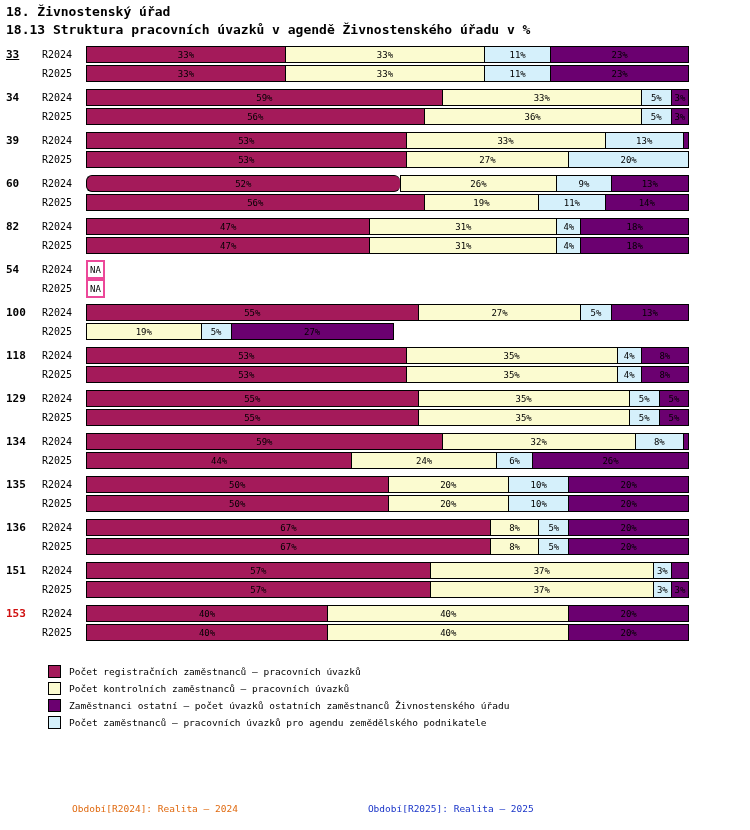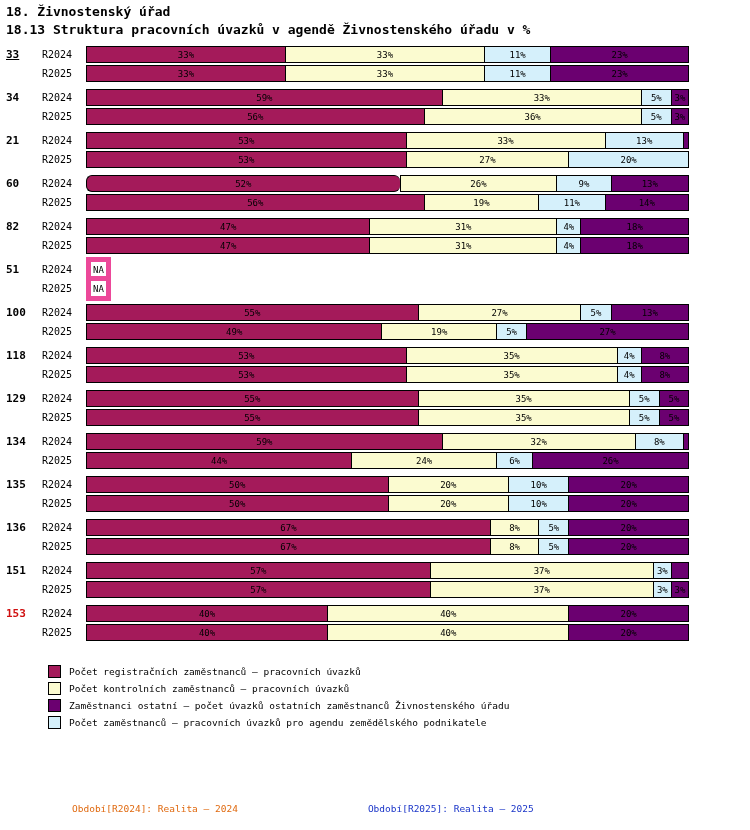--- a/index.html
+++ b/index.html
@@ -41,21 +41,21 @@
     border-right:none;
     display:flex;align-items:center;justify-content:center;
     font-size:9px;color:#000;overflow:hidden;white-space:nowrap;
   }
   .seg:last-child{border-right:1px solid #000;}
   .seg.s0{background:#a41a5a;color:#000;}
   .seg.s1{background:#fbfbd0;}
   .seg.s2{background:#d5f0fb;}
   .seg.s3{background:#6b0070;color:#000;}
   .na{
-    font-size:9px;border:5px solid #ec4899;padding:0 2px;height:15px;
+    font-size:9px;border:2px solid #ec4899;padding:0 2px;height:15px;
     display:inline-flex;align-items:center;background:#fff;
   }
   .narow{display:flex;align-items:center;height:19px;}
   .narow .rowlabel{width:44px;margin-left:42px;font-size:10px;}
   .spacer{height:5px;}
 
   .legend{margin:16px 0 0 48px;}
   .legend .li{display:flex;align-items:center;height:17px;}
   .legend .sw{width:11px;height:11px;border:1px solid #000;margin-right:8px;}
   .legend .lt{font-size:9.5px;}
@@ -115,21 +115,21 @@
         <div class="bars">
           <div class="seg s0" style="width: 337.68px;">56%</div>
           <div class="seg s1" style="width: 217px;">36%</div>
           <div class="seg s2" style="width: 30.15px;">5%</div>
           <div class="seg s3" style="width: 18.09px;">3%</div>
         </div>
       </div>
     </div>
     <div class="spacer"></div>
     <div class="rowgroup">
-      <div class="grouplabel" style="top: 3px;">21</div>
+      <div class="grouplabel" style="top: 3px;">39</div>
       <div class="barrow">
         <div class="rowlabel">R2024</div>
         <div class="bars">
           <div class="seg s0" style="width: 319.59px;">53%</div>
           <div class="seg s1" style="width: 198.99px;">33%</div>
           <div class="seg s2" style="width: 78.39px;">13%</div>
           <div class="seg s3" style="width: 6.03px;"></div>
         </div>
       </div>
       <div class="barrow">
@@ -180,21 +180,21 @@
         <div class="bars">
           <div class="seg s0" style="width: 283.41px;">47%</div>
           <div class="seg s1" style="width: 186.93px;">31%</div>
           <div class="seg s2" style="width: 24.12px;">4%</div>
           <div class="seg s3" style="width: 108.54px;">18%</div>
         </div>
       </div>
     </div>
     <div class="spacer"></div>
     <div class="rowgroup">
-      <div class="grouplabel" style="top: 3px;">51</div>
+      <div class="grouplabel" style="top: 3px;">54</div>
       <div class="narow">
         <div class="rowlabel">R2024</div>
         <span class="na">NA</span>
       </div>
       <div class="narow">
         <div class="rowlabel">R2025</div>
         <span class="na">NA</span>
       </div>
     </div>
     <div class="spacer"></div>
@@ -205,21 +205,20 @@
         <div class="bars">
           <div class="seg s0" style="width: 331.65px;">55%</div>
           <div class="seg s1" style="width: 162.81px;">27%</div>
           <div class="seg s2" style="width: 30.15px;">5%</div>
           <div class="seg s3" style="width: 78.39px;">13%</div>
         </div>
       </div>
       <div class="barrow">
         <div class="rowlabel">R2025</div>
         <div class="bars">
-          <div class="seg s0" style="width: 295.47px;">49%</div>
           <div class="seg s1" style="width: 114.57px;">19%</div>
           <div class="seg s2" style="width: 30.15px;">5%</div>
           <div class="seg s3" style="width: 162.81px;">27%</div>
         </div>
       </div>
     </div>
     <div class="spacer"></div>
     <div class="rowgroup">
       <div class="grouplabel" style="top: 3px;">118</div>
       <div class="barrow">

